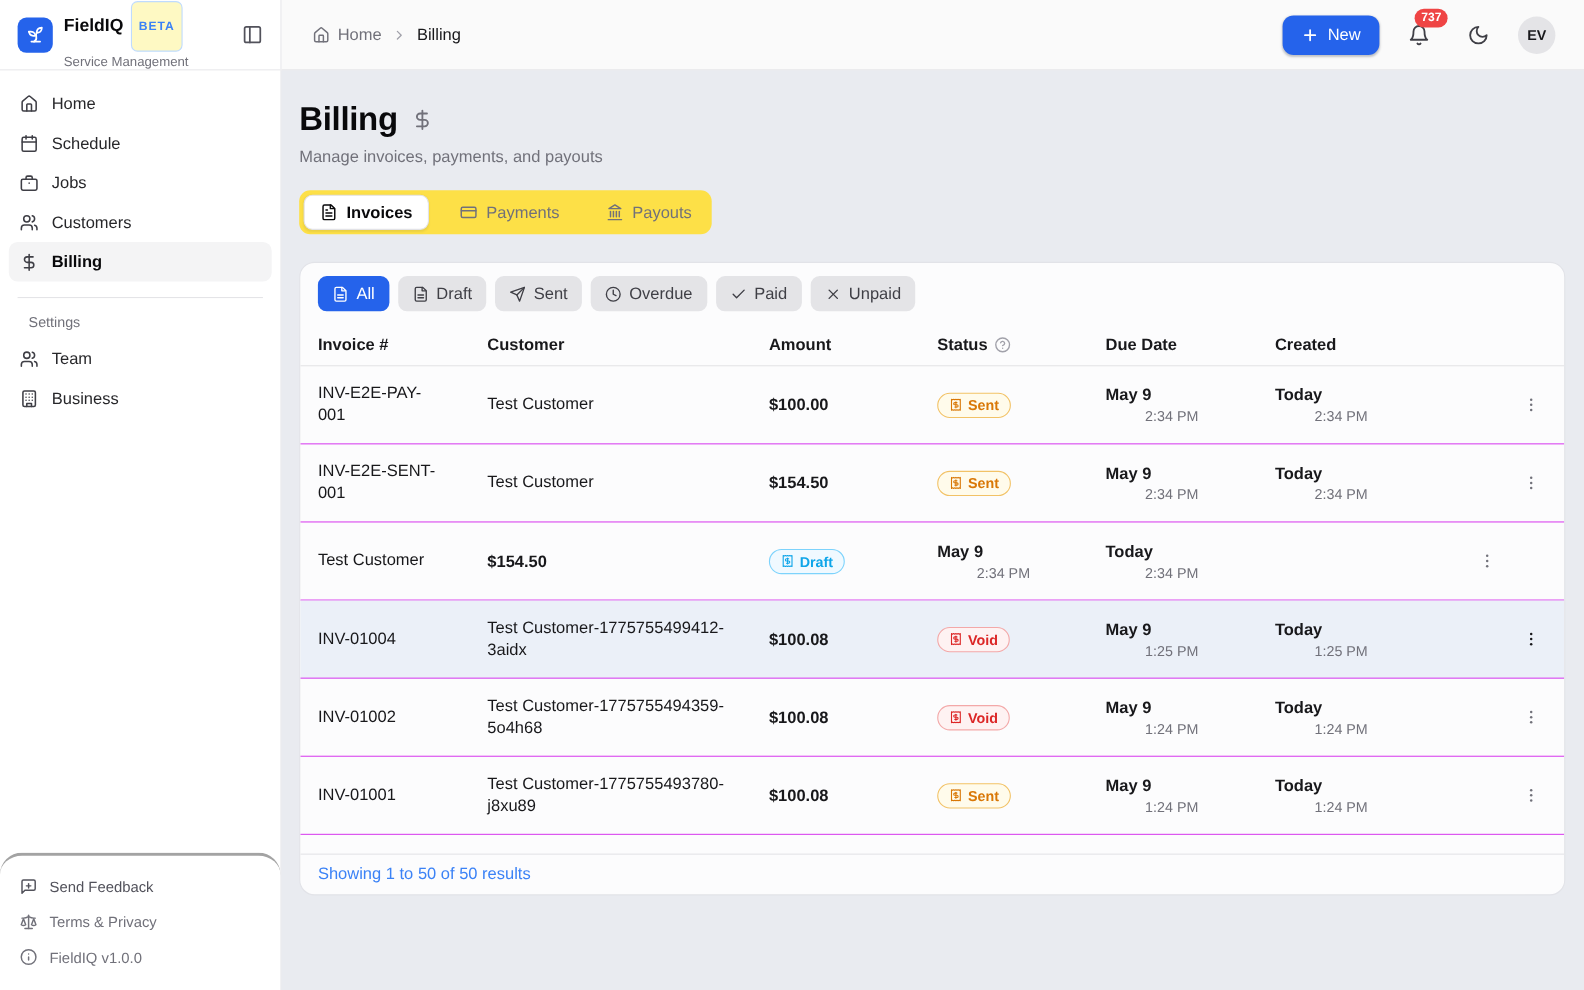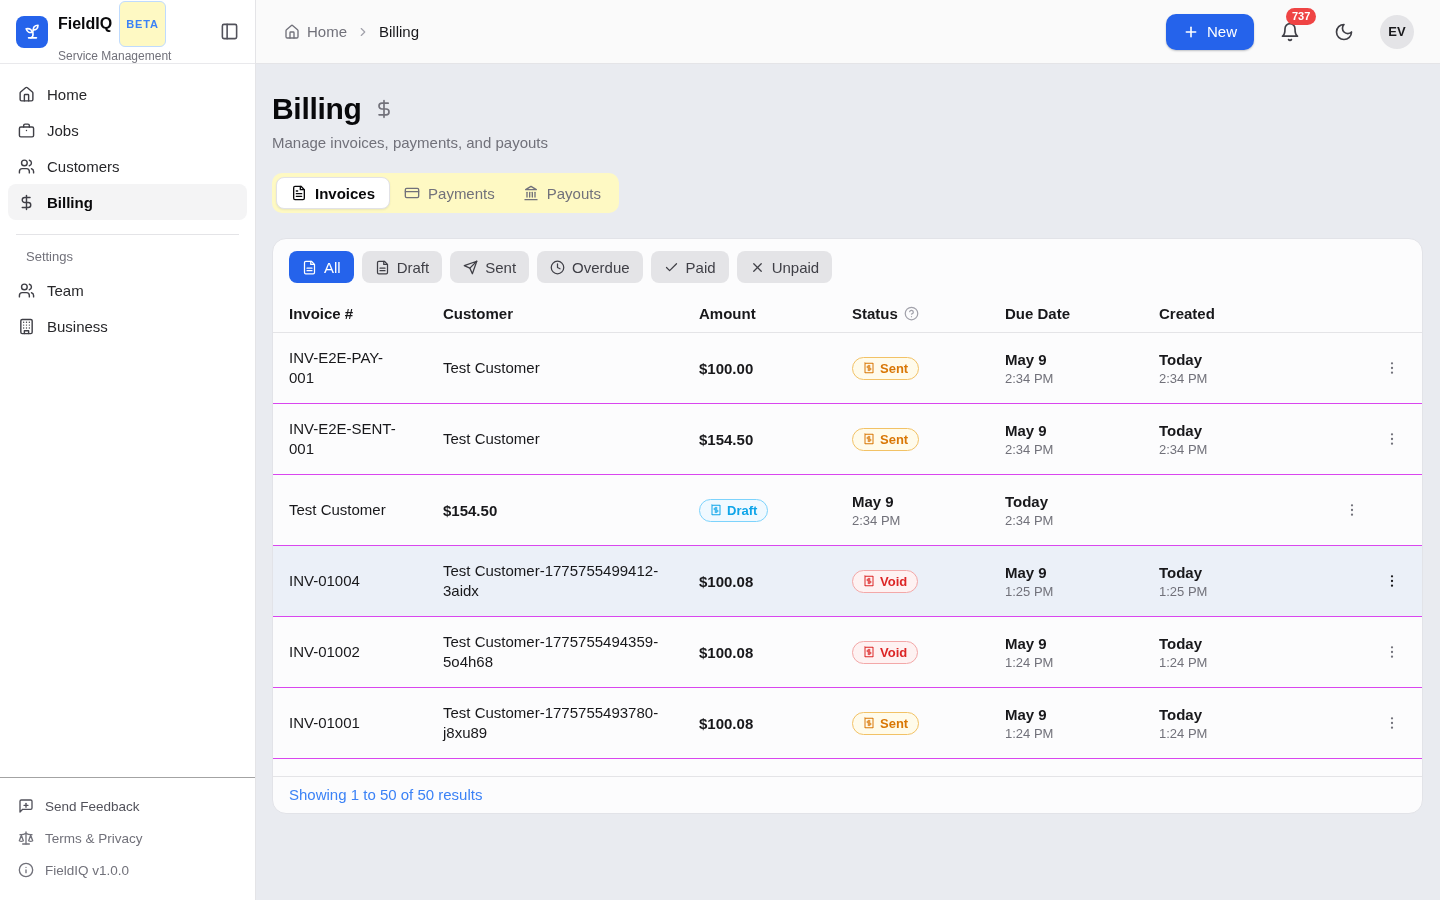--- a/index.html
+++ b/index.html
@@ -18,21 +18,21 @@
   .beta-badge { font-size:11px; font-weight:700; letter-spacing:.08em; color:#3b82f6; background:#fef9c3; border:1px solid #bfdbfe; border-radius:6px; padding:16px 6px; }
   .brand-tagline { font-size:12px; color:#71717a; margin-top:2px; }
   .collapse-btn { width:28px; height:28px; display:flex; align-items:center; justify-content:center; color:#52525b; border-radius:6px; cursor:pointer; }
   .sb-nav { padding:12px 8px 0 8px; }
   .nav-item { display:flex; align-items:center; gap:12px; height:36px; padding:0 10px; border-radius:8px; font-size:15px; color:#27272a; cursor:pointer; }
   .nav-item .nicon { color:#3f3f46; }
   .nav-item.active { background:#f4f4f5; font-weight:700; color:#09090b; }
   .sb-divider { height:1px; background:#e4e4e7; margin:14px 8px; }
   .section-label { font-size:13px; color:#71717a; padding:0 18px 8px 18px; }
   .sb-spacer { flex:1; }
-  .sb-footer { border-top:1px solid #a3a3a3; padding:12px 8px 14px 8px; }
+  .sb-footer { border-top:3px solid #a3a3a3; padding:12px 8px 14px 8px;border-radius:20px; }
   .foot-item { display:flex; align-items:center; gap:11px; height:32px; padding:0 10px; border-radius:8px; font-size:13.5px; color:#52525b; cursor:pointer; }
   .foot-item.muted { color:#71717a; }
   .foot-item.static { cursor:default; }
 
   
   .main { flex:1; display:flex; flex-direction:column; min-width:0; }
   .topbar { height:64px; background:#fafafa; border-bottom:1px solid #e4e4e7; display:flex; align-items:center; padding:0 26px 0 28px; flex-shrink:0; }
   .breadcrumb { display:flex; align-items:center; gap:9px; font-size:15px; }
   .crumb-home { display:flex; align-items:center; gap:7px; color:#71717a; cursor:pointer; }
   .crumb-sep { color:#a1a1aa; display:flex; }
@@ -42,21 +42,21 @@
   .icon-btn { width:36px; height:36px; display:flex; align-items:center; justify-content:center; color:#3f3f46; background:none; border:none; cursor:pointer; position:relative; }
   .notif-badge { position:absolute; top:-6px; left:14px; background:#ef4444; color:#fff; font-size:11px; font-weight:700; border-radius:999px; padding:2px 6px; line-height:1.2;text-align:right; }
   .avatar { width:34px; height:34px; border-radius:50%; background:#e4e4e7; display:flex; align-items:center; justify-content:center; font-size:13px; font-weight:600; color:#18181b; cursor:pointer; }
 
   .content { flex:1; background:#e9ebf0; padding:28px 17px 0 16px; overflow:hidden; }
   .page-title-row { display:flex; align-items:center; gap:12px; }
   .page-title { font-size:30px; font-weight:800; color:#09090b; letter-spacing:-.01em; }
   .title-dollar { color:#71717a; }
   .page-subtitle { font-size:15px; color:#71717a; margin-top:8px; }
 
-  .tabs { display:inline-flex; align-items:flex-end; background:#fef9c3; border-radius:10px; padding:4px; margin-top:22px; gap:0; }
+  .tabs { display:inline-flex; align-items:flex-end; background:#fde047; border-radius:10px; padding:4px; margin-top:22px; gap:14px; }
   .tab { display:flex; align-items:center; gap:8px; height:32px; padding:0 14px; border-radius:8px; font-size:15px; color:#71717a; cursor:pointer; }
   .tab.active { background:#ffffff; color:#09090b; font-weight:700; border:1px solid #e2e2e6; box-shadow:0 1px 2px rgba(16,24,40,.08); }
 
   
   .card { background:#fcfcfd; border:1px solid #e2e3e8; border-radius:14px; margin-top:25px; overflow:hidden; }
   .filters { display:flex; align-items:center; gap:8px; padding:12px 16px; }
   .chip { display:flex; align-items:center; gap:7px; height:32px; padding:0 13px; border-radius:8px; background:#e4e4e7; color:#3f3f46; font-size:15px; font-weight:500; border:none; cursor:pointer; }
   .chip.active { background:#2563eb; color:#ffffff; }
 
   .tgrid { display:grid; grid-template-columns:154px 256px 153px 153px 154px 1fr 40px; align-items:center; padding:0 16px; }
@@ -66,21 +66,21 @@
   .row { min-height:71px; border-bottom:1px solid #d946ef; font-size:15px; cursor:pointer; }
   .row.highlighted { background:#ebf0f8; }
   .cell-invoice { padding-right:36px; color:#18181b; line-height:1.35; }
   .cell-customer { padding-right:22px; color:#18181b; line-height:1.35; }
   .cell-amount { font-weight:700; color:#18181b; }
   .badge { display:inline-flex; align-items:center; gap:5px; padding:3px 10px; border-radius:999px; font-size:13px; font-weight:600; border:1px solid; }
   .badge-sent  { color:#d97706; background:#fffbeb; border-color:#f2c266; }
   .badge-draft { color:#0ea5e9; background:#f0f9ff; border-color:#7dd3fc; }
   .badge-void  { color:#dc2626; background:#fef2f2; border-color:#f3a8a8; }
   .dt-main { font-weight:700; color:#18181b; }
-  .dt-sub { font-size:13px; color:#71717a; margin-top:3px; }
+  .dt-sub { font-size:13px; color:#71717a; margin-top:3px;margin-left:36px; }
   .kebab { width:28px; height:28px; display:flex; align-items:center; justify-content:center; color:#71717a; background:none; border:none; cursor:pointer; justify-self:end; }
   .row.highlighted .kebab { color:#18181b; }
   .partial-row { height:17px; }
   .card-footer { border-top:1px solid #e4e4e7; padding:9px 16px 10px 16px; font-size:15px; color:#3b82f6; }
 </style>
 </head>
 <body>
 
 <div class="app">
 
@@ -115,20 +115,31 @@
 
     <nav class="sb-nav">
       <div class="nav-item">
         <span class="nicon">
           <svg width="17" height="17" viewBox="0 0 24 24" fill="none" stroke="currentColor" stroke-width="2" stroke-linecap="round" stroke-linejoin="round">
               <path d="M15 21v-8a1 1 0 0 0-1-1h-4a1 1 0 0 0-1 1v8"></path>
               <path d="M3 10a2 2 0 0 1 .709-1.528l7-5.999a2 2 0 0 1 2.582 0l7 5.999A2 2 0 0 1 21 10v9a2 2 0 0 1-2 2H5a2 2 0 0 1-2-2z"></path>
             </svg>
         </span>
         <span>Home</span>
+      </div>
+      <div class="nav-item">
+        <span class="nicon">
+          <svg width="17" height="17" viewBox="0 0 24 24" fill="none" stroke="currentColor" stroke-width="2" stroke-linecap="round" stroke-linejoin="round">
+              <rect x="3" y="4" width="18" height="18" rx="2"></rect>
+              <path d="M16 2v4"></path>
+              <path d="M8 2v4"></path>
+              <path d="M3 10h18"></path>
+            </svg>
+        </span>
+        <span>Schedule</span>
       </div>
       <div class="nav-item">
         <span class="nicon">
           <svg width="17" height="17" viewBox="0 0 24 24" fill="none" stroke="currentColor" stroke-width="2" stroke-linecap="round" stroke-linejoin="round">
               <rect x="2" y="7" width="20" height="14" rx="2"></rect>
               <path d="M16 7V5a2 2 0 0 0-2-2h-4a2 2 0 0 0-2 2v2"></path>
               <path d="M12 12v.01"></path>
             </svg>
         </span>
         <span>Jobs</span>

